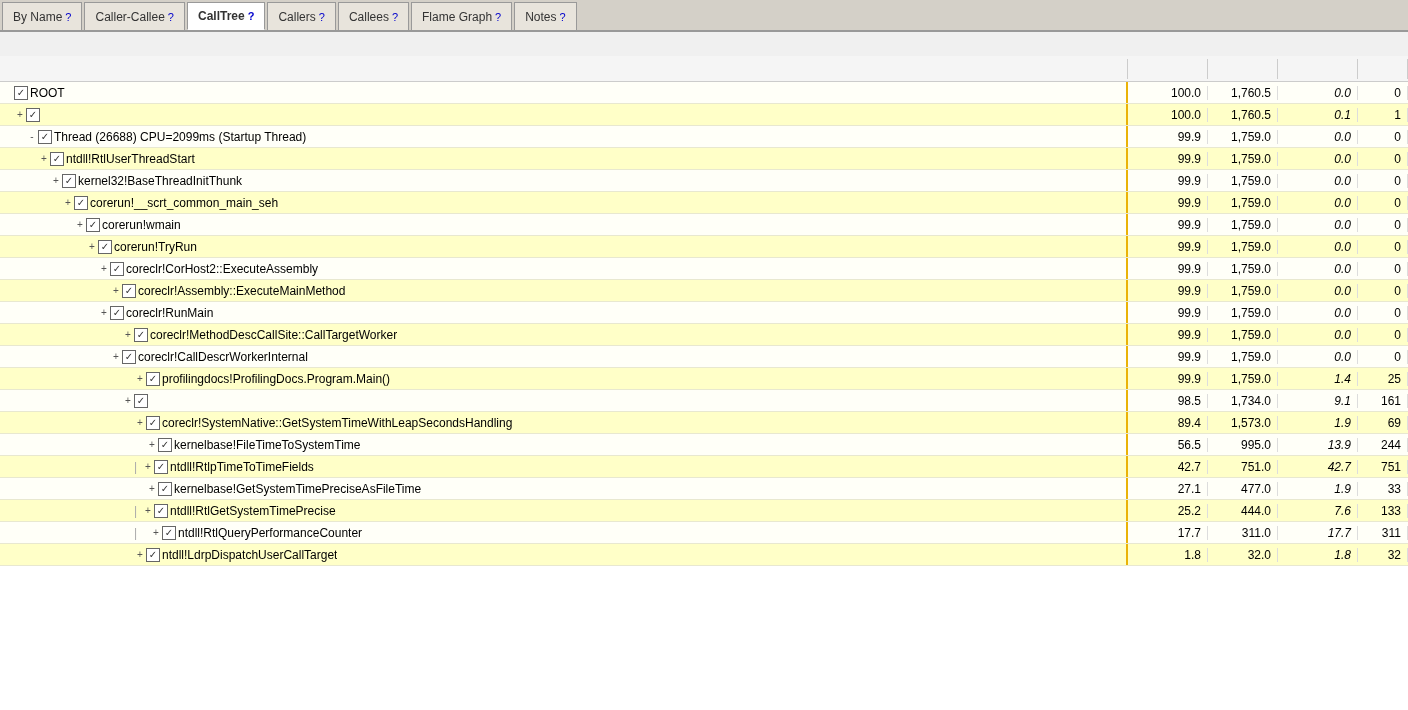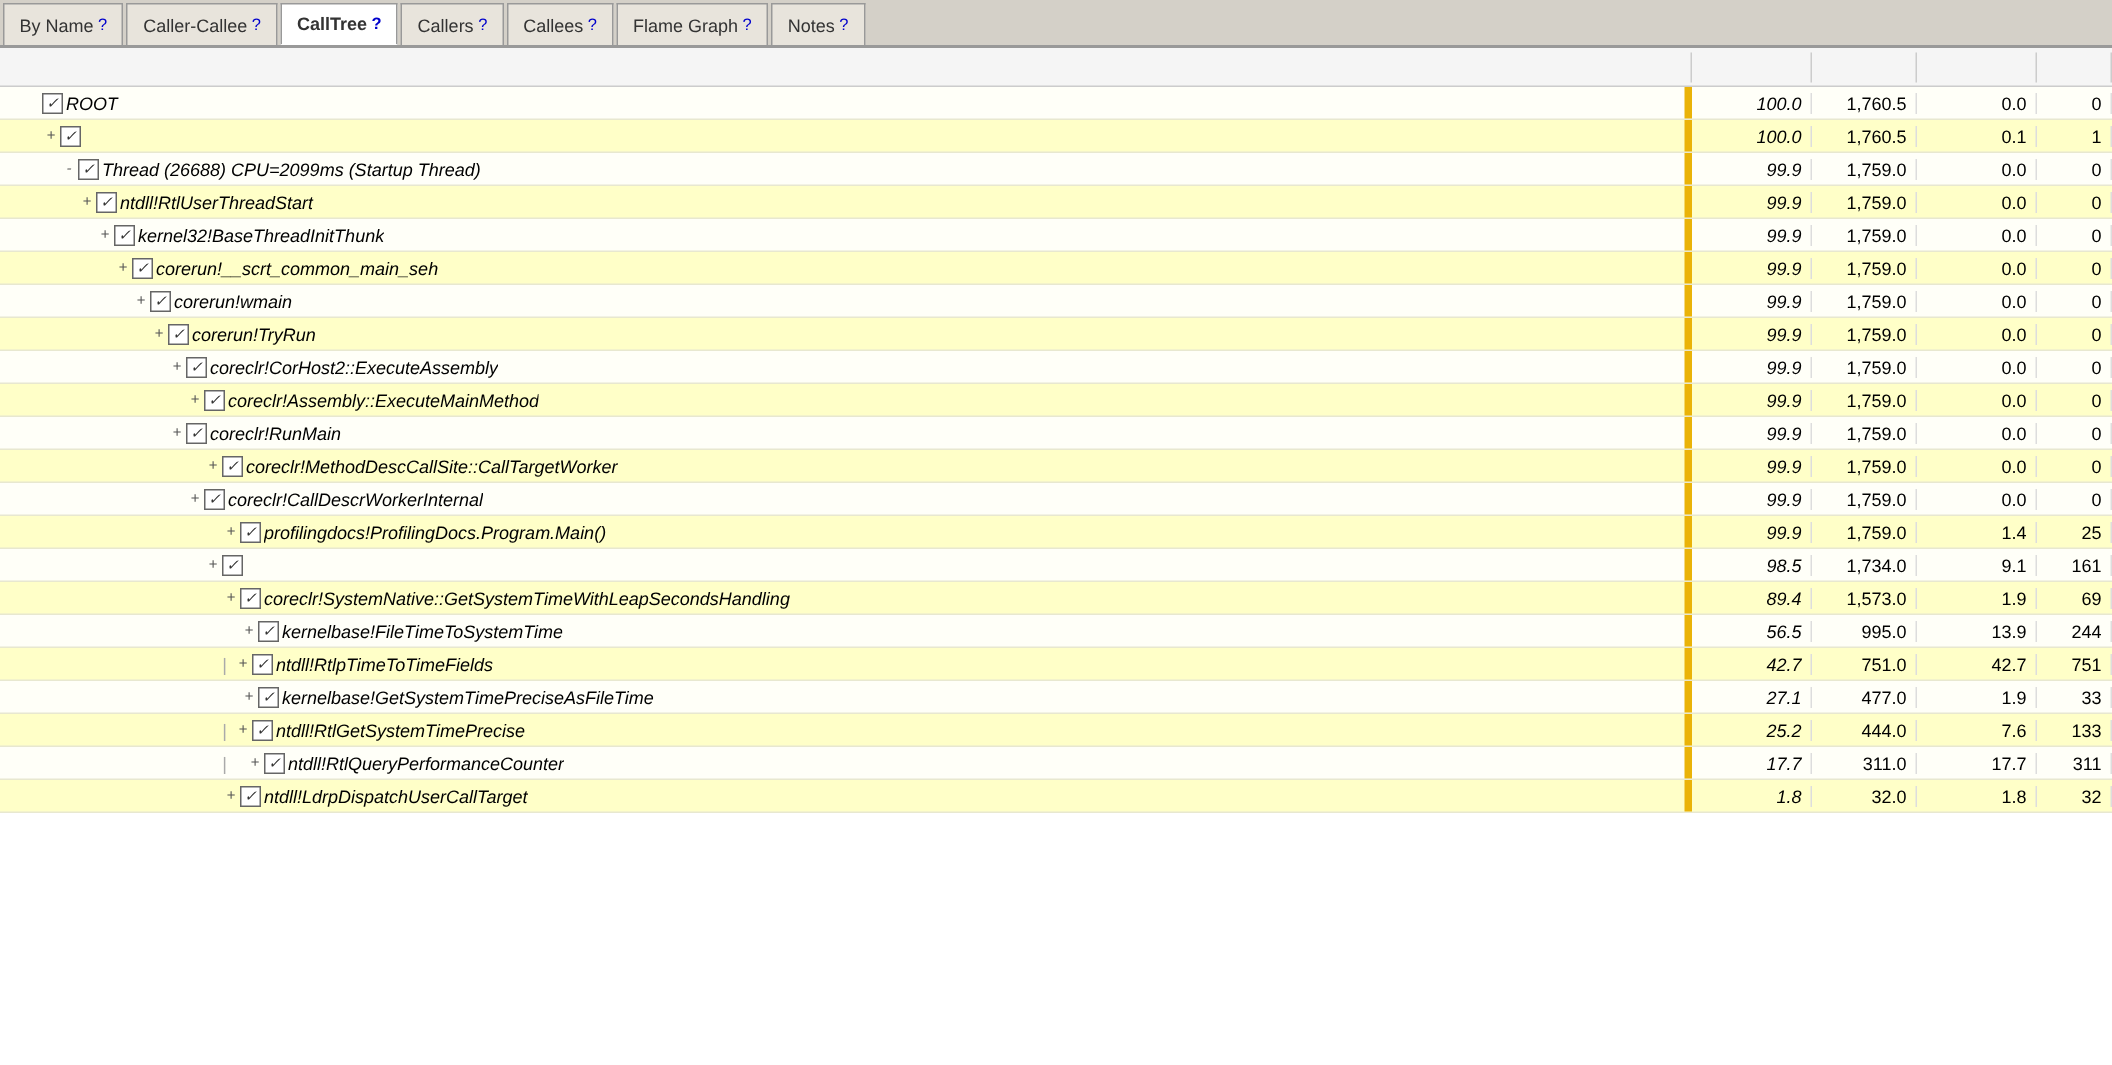--- a/index.html
+++ b/index.html
@@ -86,26 +86,25 @@
       border-bottom: 1px solid #e8e8d0;
     }
     .tree-row:nth-child(even) { background: #fffff0; }
     .tree-row:nth-child(odd) { background: #fffff8; }
     .row-yellow { background: #ffffc8 !important; }
 
     .row-name {
       flex: 1;
       display: flex;
       align-items: center;
-      padding: 0 16px;
+      padding: 0 2px;
       overflow: hidden;
       white-space: nowrap;
-      border-right: 5px solid #eab308;
+      border-right: 2px solid #eab308;
       height: 100%;
-      font-style: italic;
     }
     .row-name .indent { display: inline-block; width: 12px; flex-shrink: 0; }
     .row-name .expand { display: inline-flex; align-items: center; justify-content: center; width: 12px; color: #555; font-size: 10px; flex-shrink: 0; cursor: pointer; }
     .row-name .pipe { display: inline-block; width: 8px; color: #aaa; flex-shrink: 0; }
     .row-name .checkbox { display: inline-flex; align-items: center; justify-content: center; width: 14px; height: 14px; border: 1px solid #666; background: #fff; margin-right: 2px; flex-shrink: 0; }
     .row-name .checkbox.checked::after { content: '✓'; font-size: 10px; color: #333; }
     .row-name .func-name { overflow: hidden; text-overflow: ellipsis; color: #000; }
 
     .row-cols {
       display: flex;
@@ -114,27 +113,27 @@
     .row-col {
       padding: 0 6px;
       text-align: right;
       white-space: nowrap;
       border-right: 1px solid #ddd;
       height: 100%;
       display: flex;
       align-items: center;
       justify-content: flex-end;
     }
-    .row-col.col-inc-pct { width: 80px; font-style: italic; }
+    .row-col.col-inc-pct { width: 80px; }
     .row-col.col-inc { width: 70px; }
-    .row-col.col-exc-pct { width: 80px; }
+    .row-col.col-exc-pct { width: 80px; font-style: italic; }
     .row-col.col-exc { width: 50px; }
 
     html, body { width: 1408px; height: 710px; }
-    .container { width: 1408px; height: 710px; display: flex; flex-direction: column; }
+    .container { width: 1408px; height: 710px; display: flex; flex-direction: column; gap: 24px; }
     .main { height: calc(710px - 32px); overflow-y: auto; overflow-x: hidden; }
   </style>
 </head>
 <body>
 
 <div class="container">
 
   <div class="tab-bar" id="tab-bar">
       <div class="tab">
         <span>By Name</span>

